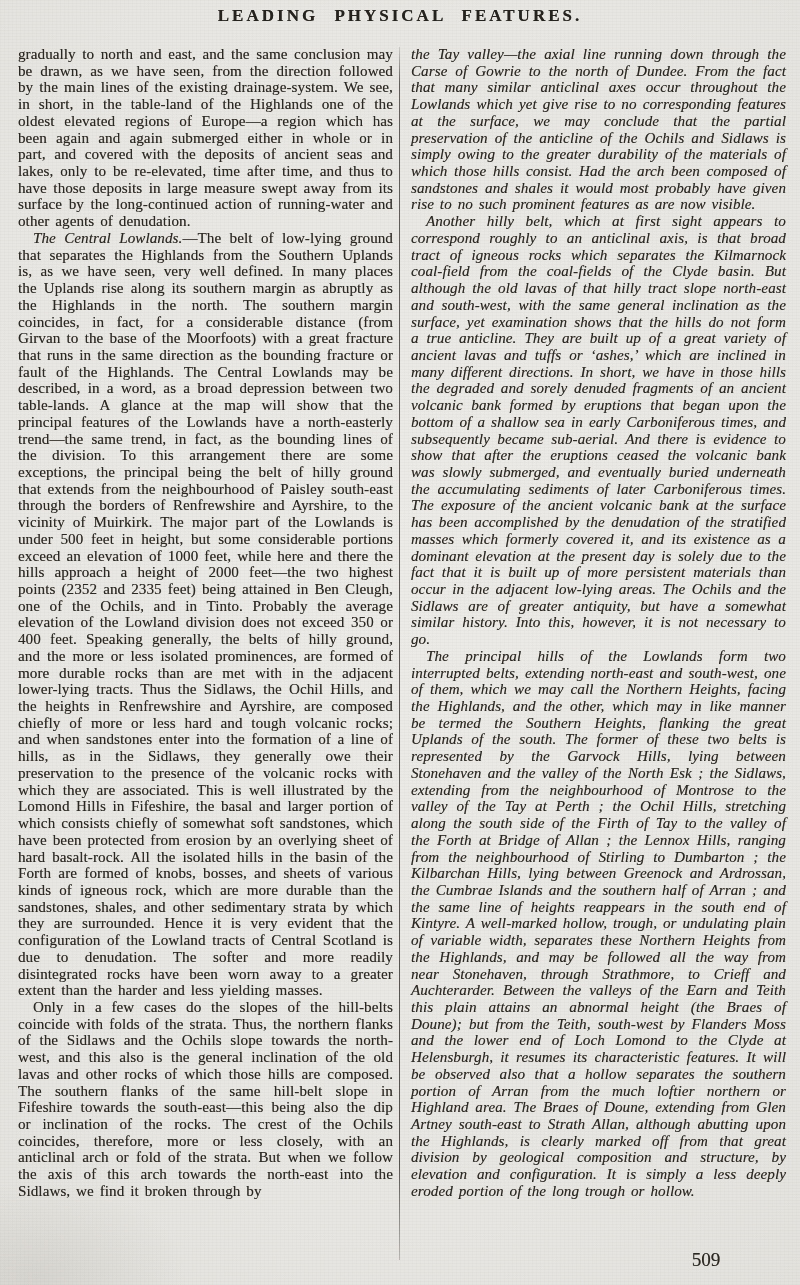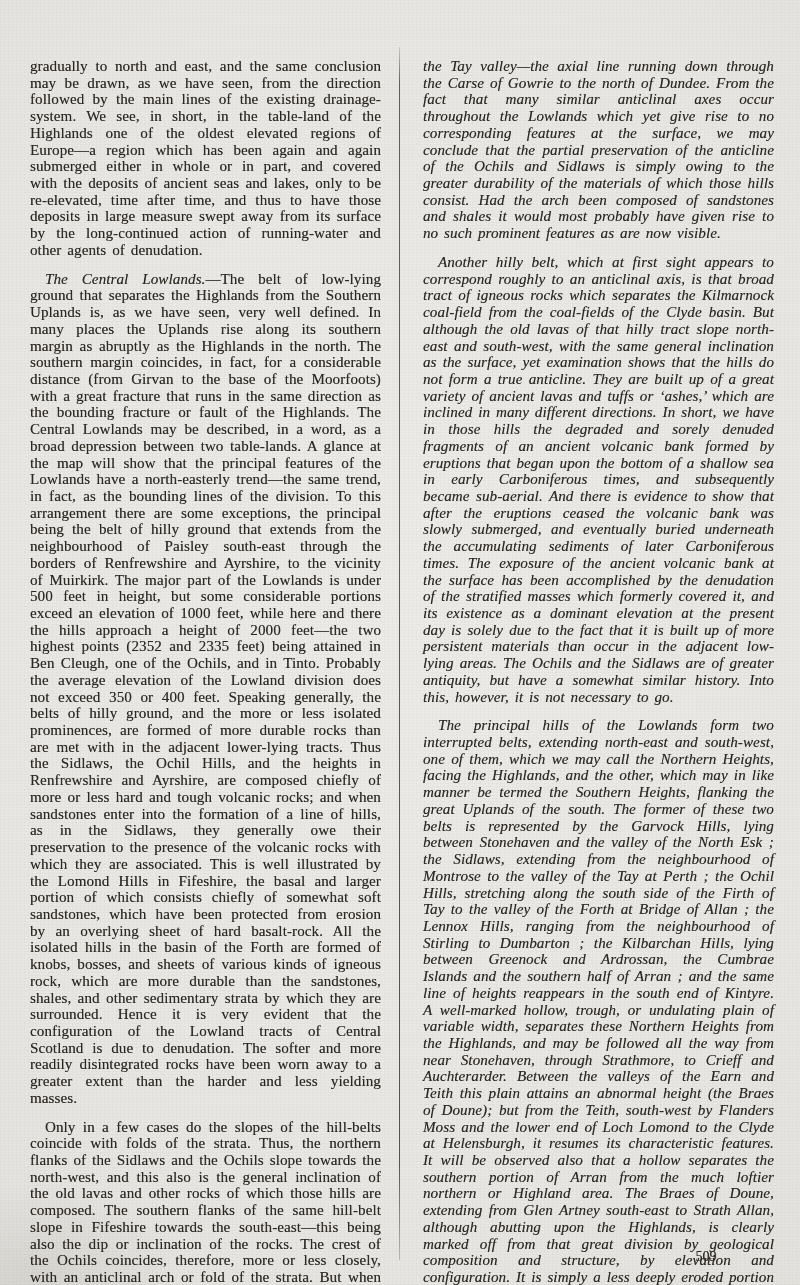--- a/index.html
+++ b/index.html
@@ -57,52 +57,53 @@
     color: #2b2721;
     font-size: 15px;
     line-height: 16.72px;
     text-align: justify;
     word-spacing: 2px;
     letter-spacing: 0.12px;
     text-shadow: 0.2px 0.2px 0.45px rgba(43,38,30,0.5);
   }
   .col-left  { left: 18px;  }
   .col-right { left: 411px; font-style: italic; }
-  .column p { margin: 12px; }
+  .column p { margin: 0; }
   .column p.indent { text-indent: 15px; }
   .divider {
     position: absolute;
     left: 399px;
     top: 47px;
     width: 1px;
     height: 1213px;
     background: linear-gradient(180deg,
       rgba(45,42,38,0.15) 0%,
       rgba(45,42,38,0.72) 3%,
       rgba(45,42,38,0.78) 92%,
       rgba(45,42,38,0.25) 100%);
   }
   .page-number {
     position: absolute;
     top: 1249px;
     left: 670px;
     width: 72px;
     text-align: center;
-    font-size: 14px;
+    font-size: 19px;
     color: #2b2721;
     text-shadow: 0.2px 0.2px 0.45px rgba(43,38,30,0.5);
   }
 </style>
 </head>
 <body>
 
 <div class="page">
   <div class="grain"></div>
   <div class="smudge"></div>
 
+  <div class="title">LEADING PHYSICAL FEATURES.</div>
 
   <div class="divider"></div>
 
   <div class="column col-left">
     <p>gradually to north and east, and the same conclusion may be drawn, as we have seen, from the direction followed by the main lines of the existing drainage-system. We see, in short, in the table-land of the Highlands one of the oldest elevated regions of Europe—a region which has been again and again submerged either in whole or in part, and covered with the deposits of ancient seas and lakes, only to be re-elevated, time after time, and thus to have those deposits in large measure swept away from its surface by the long-continued action of running-water and other agents of denudation.</p>
     <p class="indent"><i>The Central Lowlands.</i><span>—The belt of low-lying ground that separates the Highlands from the Southern Uplands is, as we have seen, very well defined. In many places the Uplands rise along its southern margin as abruptly as the Highlands in the north. The southern margin coincides, in fact, for a considerable distance (from Girvan to the base of the Moorfoots) with a great fracture that runs in the same direction as the bounding fracture or fault of the Highlands. The Central Lowlands may be described, in a word, as a broad depression between two table-lands. A glance at the map will show that the principal features of the Lowlands have a north-easterly trend—the same trend, in fact, as the bounding lines of the division. To this arrangement there are some exceptions, the principal being the belt of hilly ground that extends from the neighbourhood of Paisley south-east through the borders of Renfrewshire and Ayrshire, to the vicinity of Muirkirk. The major part of the Lowlands is under 500 feet in height, but some considerable portions exceed an elevation of 1000 feet, while here and there the hills approach a height of 2000 feet—the two highest points (2352 and 2335 feet) being attained in Ben Cleugh, one of the Ochils, and in Tinto. Probably the average elevation of the Lowland division does not exceed 350 or 400 feet. Speaking generally, the belts of hilly ground, and the more or less isolated prominences, are formed of more durable rocks than are met with in the adjacent lower-lying tracts. Thus the Sidlaws, the Ochil Hills, and the heights in Renfrewshire and Ayrshire, are composed chiefly of more or less hard and tough volcanic rocks; and when sandstones enter into the formation of a line of hills, as in the Sidlaws, they generally owe their preservation to the presence of the volcanic rocks with which they are associated. This is well illustrated by the Lomond Hills in Fifeshire, the basal and larger portion of which consists chiefly of somewhat soft sandstones, which have been protected from erosion by an overlying sheet of hard basalt-rock. All the isolated hills in the basin of the Forth are formed of knobs, bosses, and sheets of various kinds of igneous rock, which are more durable than the sandstones, shales, and other sedimentary strata by which they are surrounded. Hence it is very evident that the configuration of the Lowland tracts of Central Scotland is due to denudation. The softer and more readily disintegrated rocks have been worn away to a greater extent than the harder and less yielding masses.</span></p>
     <p class="indent">Only in a few cases do the slopes of the hill-belts coincide with folds of the strata. Thus, the northern flanks of the Sidlaws and the Ochils slope towards the north-west, and this also is the general inclination of the old lavas and other rocks of which those hills are composed. The southern flanks of the same hill-belt slope in Fifeshire towards the south-east—this being also the dip or inclination of the rocks. The crest of the Ochils coincides, therefore, more or less closely, with an anticlinal arch or fold of the strata. But when we follow the axis of this arch towards the north-east into the Sidlaws, we find it broken through by</p>
   </div>
 
   <div class="column col-right">

